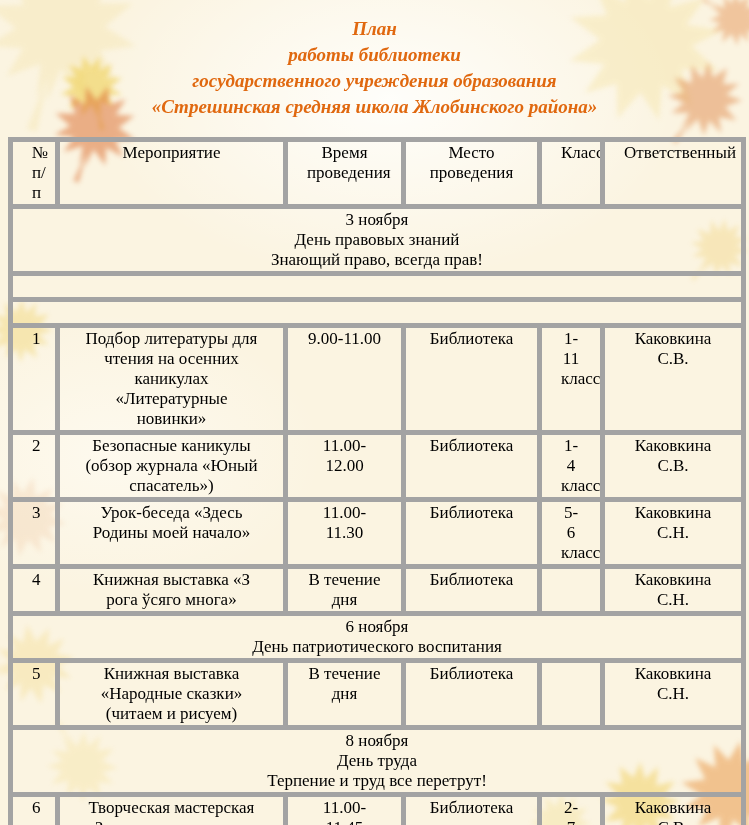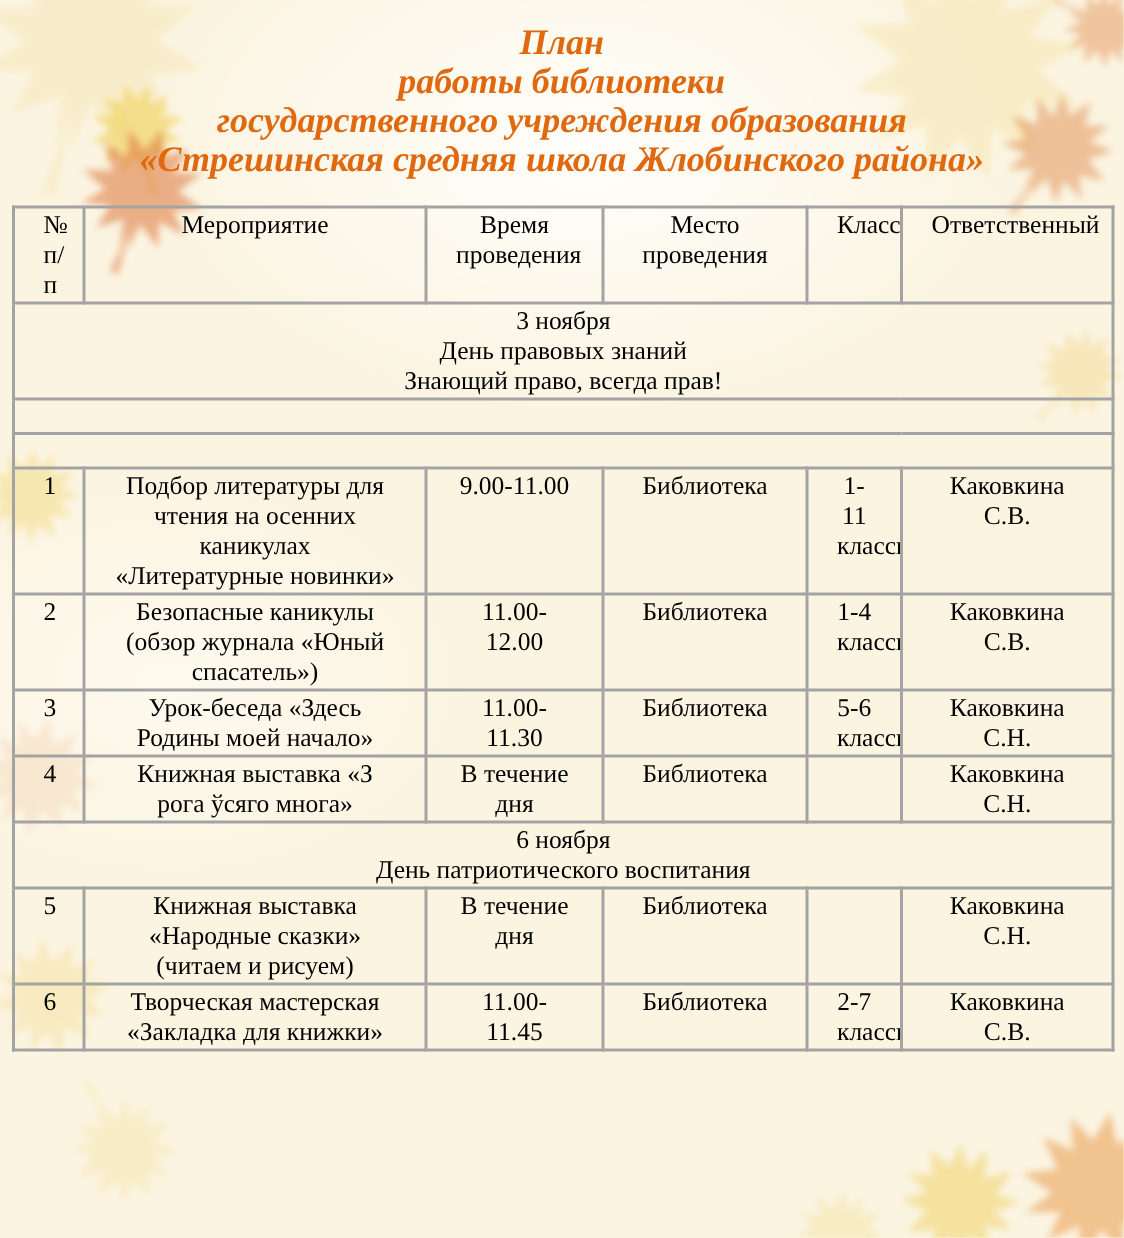--- a/index.html
+++ b/index.html
@@ -10,32 +10,32 @@
       radial-gradient(ellipse 420px 260px at 52% 12%, rgba(255,255,253,.9), rgba(255,255,253,0) 70%),
       radial-gradient(ellipse 300px 200px at 15% 55%, rgba(255,252,244,.7), rgba(255,252,244,0) 70%),
       #fbf4e1;
     color:#000;
   }
   #leaves{position:absolute;inset:0;z-index:0;pointer-events:none;}
   .leaf{position:absolute;filter:blur(2.5px);}
   #content{position:relative;z-index:1;}
   .title-block{margin-top:16px;text-align:center;}
   .title-line{
-    font-size:24px;line-height:26px;font-weight:bold;font-style:italic;
+    font-size:19px;line-height:26px;font-weight:bold;font-style:italic;
     color:#e0680f;
   }
   table.plan{
     border-collapse:collapse;table-layout:fixed;
     width:733px;margin:17px 8px 0 8px;
     border:2px solid #000;
     background:transparent;
     font-size:17px;line-height:20px;
   }
   table.plan th, table.plan td{
-    border:2px solid #a3a3a3;
+    border:5px solid #a3a3a3;
     padding:1px 19px;
     text-align:center;
     vertical-align:top;
     overflow:hidden;
   }
   table.plan th{font-weight:normal;}
   .cell{white-space:pre-line;}
   .section-cell div{text-align:center;}
   .motto{}
   .row-empty td{height:19px;padding:0;}
@@ -177,20 +177,27 @@
           <td class="cell">5</td>
           <td class="cell">Книжная выставка «Народные сказки» (читаем и рисуем)</td>
           <td class="cell">В течение
 дня</td>
           <td class="cell">Библиотека</td>
           <td class="cell"></td>
           <td class="cell">Каковкина
 С.Н.</td>
         </tr>
         <tr>
+          <td colspan="6" class="section-cell">
+            <div>8 ноября</div>
+            <div>День труда</div>
+            <div class="motto">Терпение и труд все перетрут!</div>
+          </td>
+        </tr>
+        <tr>
           <td class="cell">6</td>
           <td class="cell">Творческая мастерская «Закладка для книжки»</td>
           <td class="cell">11.00-11.45</td>
           <td class="cell">Библиотека</td>
           <td class="cell">2-7
 классы</td>
           <td class="cell">Каковкина С.В.</td>
         </tr>
       </tbody>
   </table>

